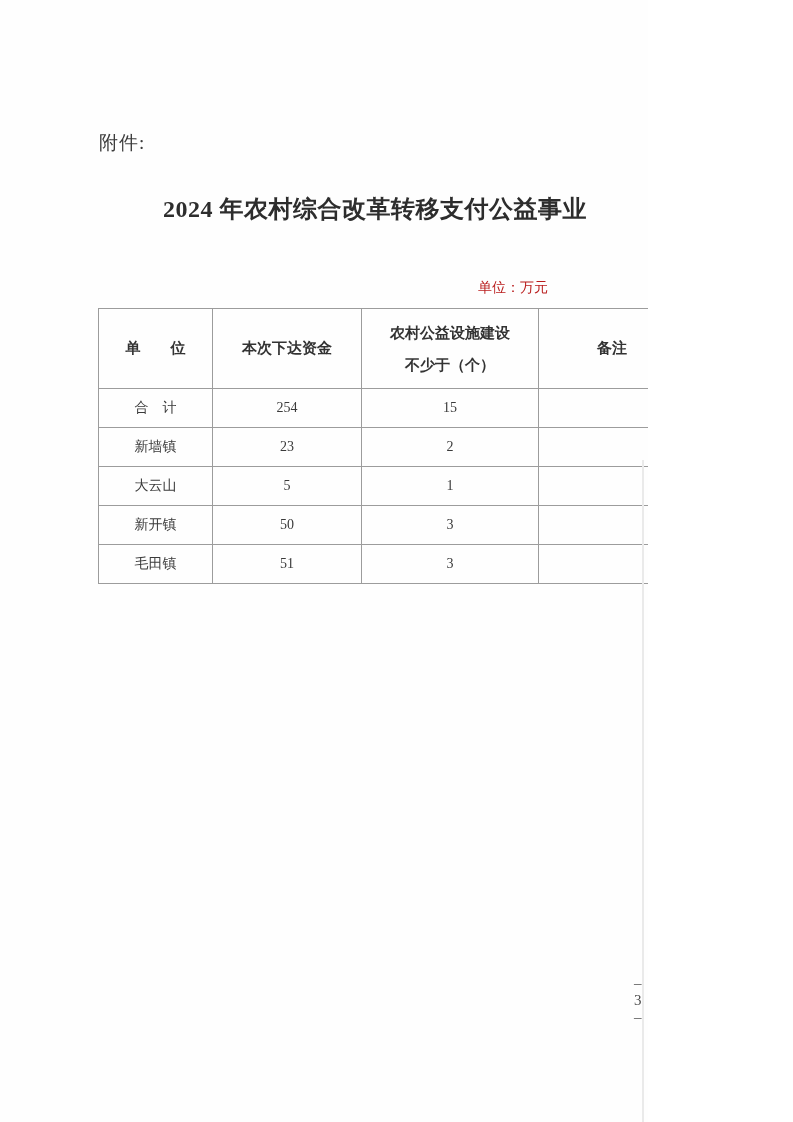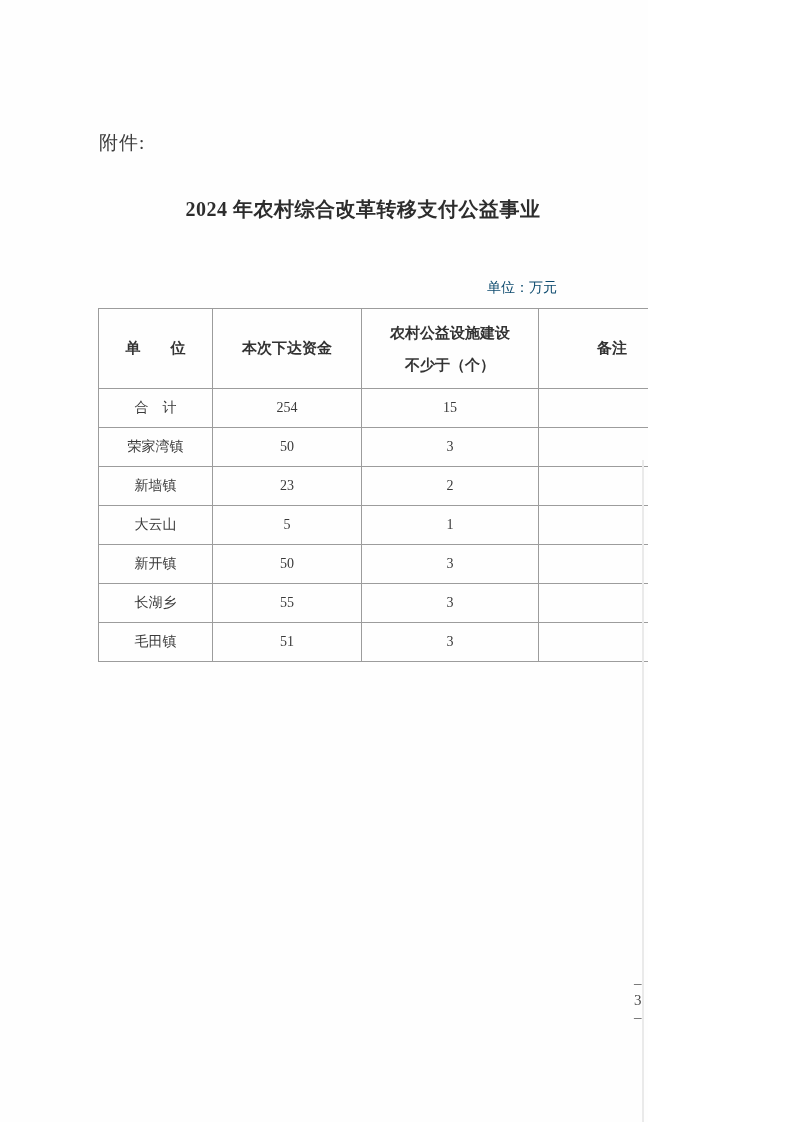--- a/index.html
+++ b/index.html
@@ -18,34 +18,34 @@
   }
   .attachment {
     position: absolute;
     left: 99px; top: 130px;
     font-size: 19px;
     color: #3c3c3c;
     letter-spacing: 1px;
   }
   .title-block {
     position: absolute;
-    top: 190px; left: 0;
+    top: 190px; left: 12px;
     width: 726px;
     text-align: center;
-    font-size: 20px;
+    font-size: 24px;
     font-weight: 700;
     line-height: 39px;
     color: #2d2d2d;
     letter-spacing: 0.5px;
   }
   .unit-note {
     position: absolute;
-    top: 279px; right: 91px;
+    top: 279px; right: 100px;
     font-size: 14px;
-    color: #0c4a6e;
+    color: #b91c1c;
   }
   .alloc-table {
     position: absolute;
     top: 308px; left: 98px;
     width: 587px;
     border-collapse: collapse;
     table-layout: fixed;
   }
   .alloc-table th, .alloc-table td {
     border: 1px solid #9c9c9c;
@@ -113,46 +113,34 @@
       </tr>
     </thead>
     <tbody>
       <tr>
         <td>合　计</td>
         <td class="num-cell">254</td>
         <td class="num-cell">15</td>
         <td></td>
       </tr>
       <tr>
-        <td>荣家湾镇</td>
-        <td class="num-cell">50</td>
-        <td class="num-cell">3</td>
-        <td></td>
-      </tr>
-      <tr>
         <td>新墙镇</td>
         <td class="num-cell">23</td>
         <td class="num-cell">2</td>
         <td></td>
       </tr>
       <tr>
         <td>大云山</td>
         <td class="num-cell">5</td>
         <td class="num-cell">1</td>
         <td></td>
       </tr>
       <tr>
         <td>新开镇</td>
         <td class="num-cell">50</td>
-        <td class="num-cell">3</td>
-        <td></td>
-      </tr>
-      <tr>
-        <td>长湖乡</td>
-        <td class="num-cell">55</td>
         <td class="num-cell">3</td>
         <td></td>
       </tr>
       <tr>
         <td>毛田镇</td>
         <td class="num-cell">51</td>
         <td class="num-cell">3</td>
         <td></td>
       </tr>
     </tbody>

